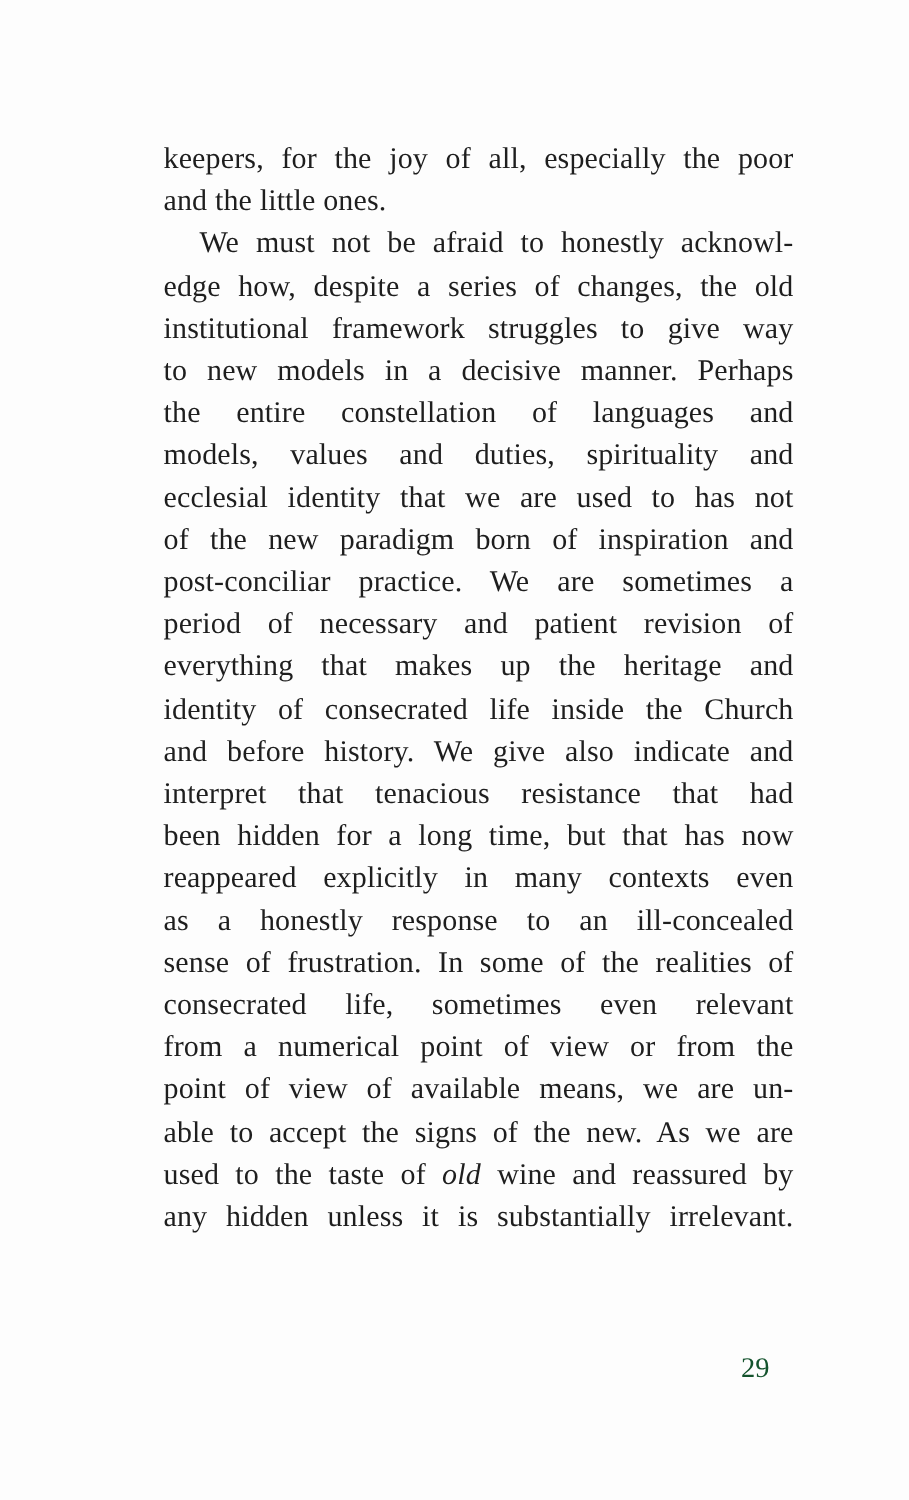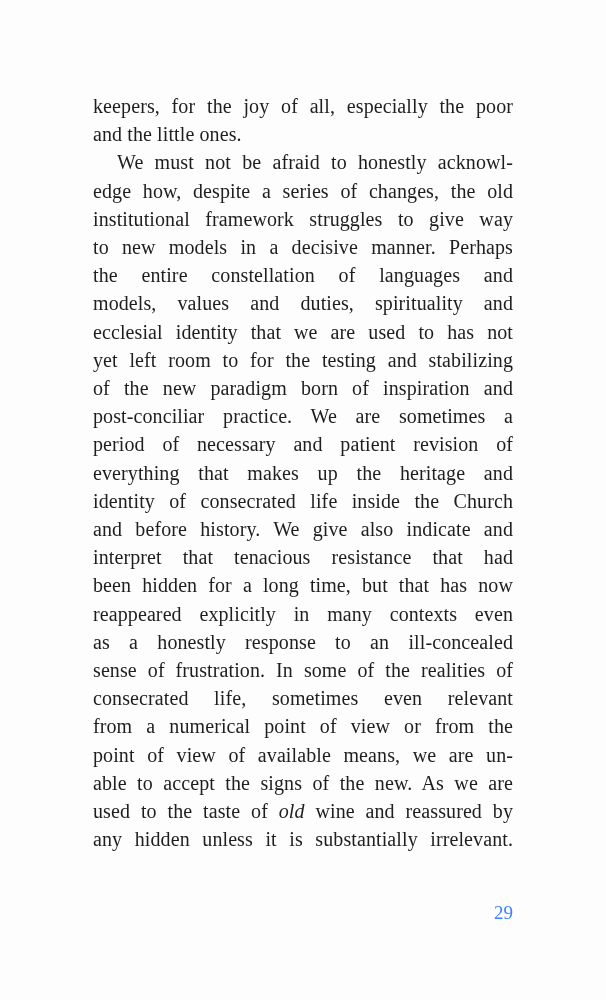--- a/index.html
+++ b/index.html
@@ -11,21 +11,21 @@
     position: relative;
     width: 606px;
     height: 1000px;
     background: #fdfdfd;
     overflow: hidden;
     font-family: "Liberation Serif", "DejaVu Serif", serif;
     color: #1e1e1e;
   }
   .text-block {
     position: absolute;
-    left: 93px;
+    left: 109px;
     top: 92px;
     width: 420px;
     font-size: 20px;
     line-height: 28.2px;
     letter-spacing: 0.1px;
   }
   .line {
     text-align: center;
     text-align-last: left;
     white-space: normal;
@@ -40,38 +40,37 @@
   .line em {
     font-style: italic;
   }
   .page-number {
     position: absolute;
     left: 93px;
     top: 902px;
     width: 420px;
     text-align: right;
     font-size: 19px;
-    color: #3b82f6;
+    color: #14532d;
   }
 </style>
 </head>
 <body>
 
 <div class="page">
   <div class="text-block" id="text-block">
       <div class="line just"><span>keepers, for the joy of all, especially the poor</span></div>
       <div class="line"><span>and the little ones.</span></div>
       <div class="line just indent"><span>We must not be afraid to honestly acknowl-</span></div>
       <div class="line just"><span>edge how, despite a series of changes, the old</span></div>
       <div class="line just"><span>institutional framework struggles to give way</span></div>
       <div class="line just"><span>to new models in a decisive manner. Perhaps</span></div>
       <div class="line just"><span>the entire constellation of languages and</span></div>
       <div class="line just"><span>models, values and duties, spirituality and</span></div>
       <div class="line just"><span>ecclesial identity that we are used to has not</span></div>
-      <div class="line just"><span>yet left room to for the testing and stabilizing</span></div>
       <div class="line just"><span>of the new paradigm born of inspiration and</span></div>
       <div class="line just"><span>post-conciliar practice. We are sometimes a</span></div>
       <div class="line just"><span>period of necessary and patient revision of</span></div>
       <div class="line just"><span>everything that makes up the heritage and</span></div>
       <div class="line just"><span>identity of consecrated life inside the Church</span></div>
       <div class="line just"><span>and before history. We give also indicate and</span></div>
       <div class="line just"><span>interpret that tenacious resistance that had</span></div>
       <div class="line just"><span>been hidden for a long time, but that has now</span></div>
       <div class="line just"><span>reappeared explicitly in many contexts even</span></div>
       <div class="line just"><span>as a honestly response to an ill-concealed</span></div>

